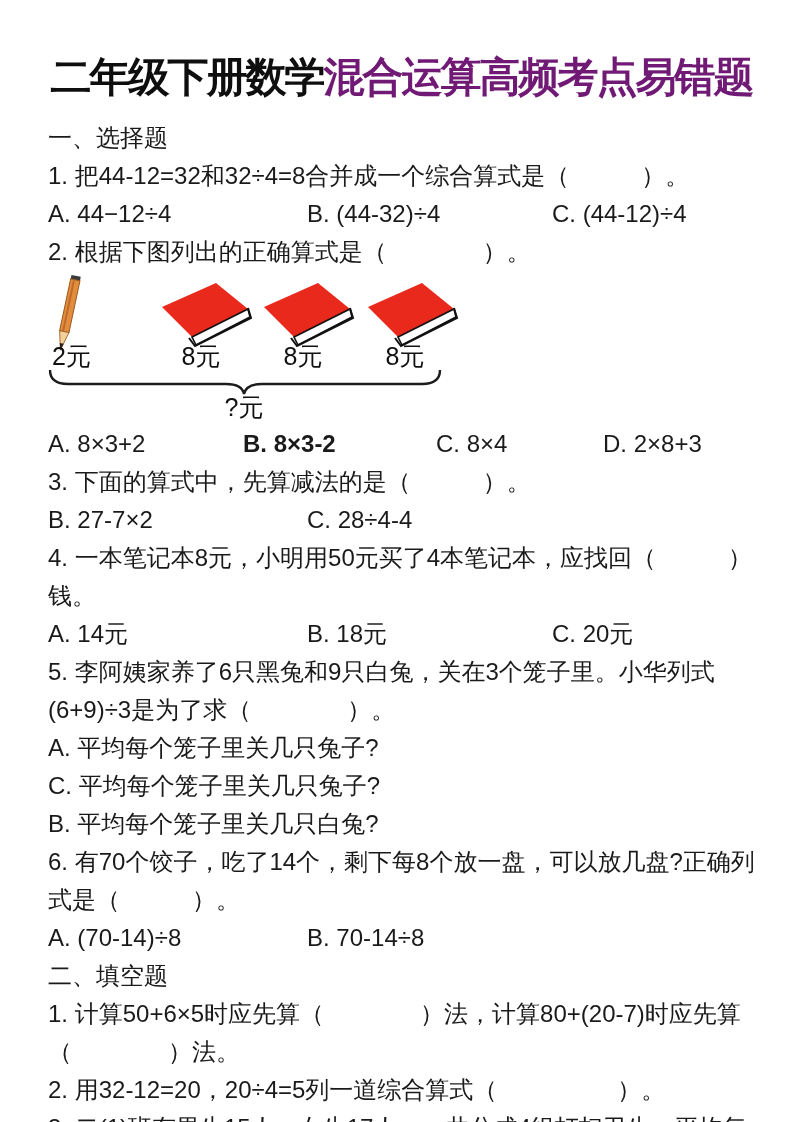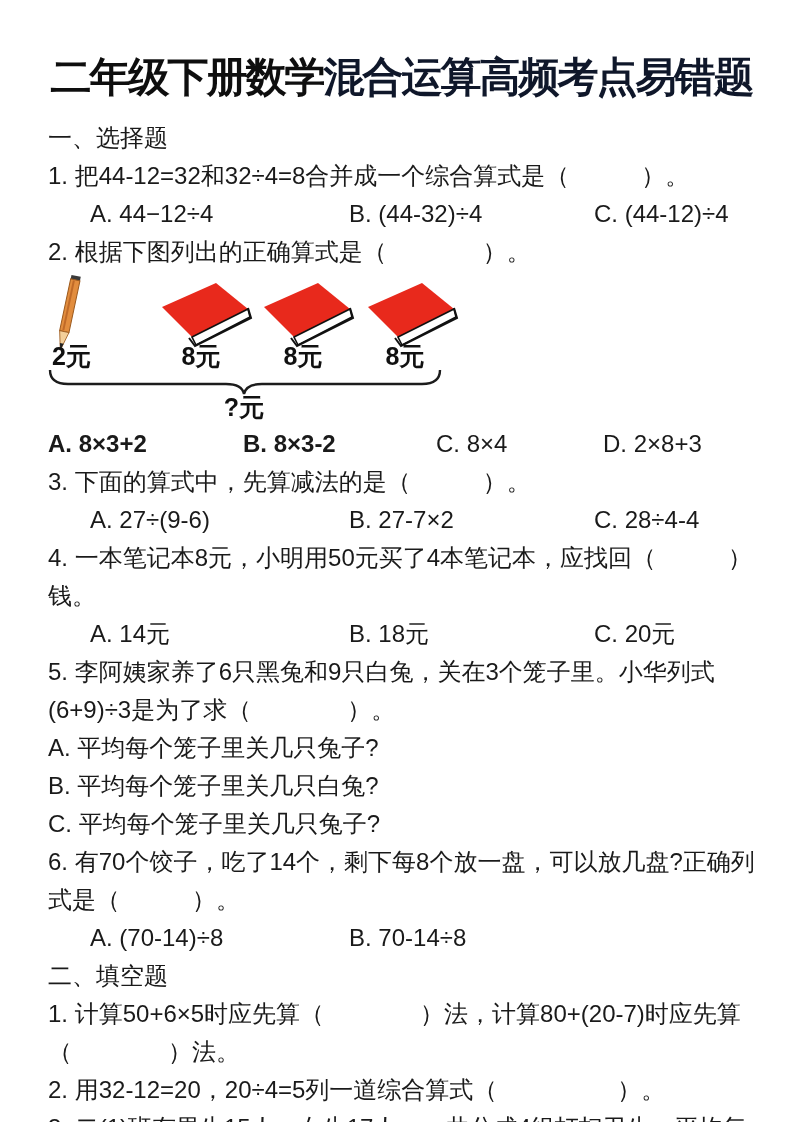--- a/index.html
+++ b/index.html
@@ -17,41 +17,40 @@
   }
   .title{
     margin:0 0 14px 0;
     font-size:41px;
     font-weight:800;
     letter-spacing:-2px;
     text-align:center;
     color:#0e0e0e;
     white-space:nowrap;
   }
-  .title .t-red{color:#0f172a;}
+  .title .t-red{color:#701a75;}
   p.line{
     margin:0;
     font-size:24px;
     line-height:38px;
   }
   .opts{
     display:flex;
     font-size:24px;
     line-height:38px;
   }
   .opts .opt{flex:0 0 auto;}
-  .cols3 .opt:nth-child(1){width:243px;margin-left:42px;}
+  .cols3 .opt:nth-child(1){width:243px;}
   .cols3 .opt:nth-child(2){width:245px;margin-left:16px;}
-  .cols4 .opt:nth-child(1){width:195px;font-weight:bold;}
+  .cols4 .opt:nth-child(1){width:195px;}
   .cols4 .opt:nth-child(2){width:193px;font-weight:bold;}
   .cols4 .opt:nth-child(3){width:167px;}
   .figure{
     margin:2px 0 4px 0;
     height:148px;
-    font-weight:bold;
   }
   .figure svg{display:block;}
   .fig-label{
     font-size:25px;
     fill:#111;
     font-family:"Liberation Sans","DejaVu Sans",sans-serif;
   }
 </style>
 </head>
 <body>
@@ -110,36 +109,35 @@
 
   <div class="opts cols4">
     <span class="opt">A. 8×3+2</span>
     <span class="opt">B. 8×3-2</span>
     <span class="opt">C. 8×4</span>
     <span class="opt">D. 2×8+3</span>
   </div>
 
   <p class="line">3. 下面的算式中，先算减法的是（　　　）。</p>
   <div class="opts cols3">
-    <span class="opt">A. 27÷(9-6)</span>
     <span class="opt">B. 27-7×2</span>
     <span class="opt">C. 28÷4-4</span>
   </div>
 
   <p class="line">4. 一本笔记本8元，小明用50元买了4本笔记本，应找回（　　　）钱。</p>
   <div class="opts cols3">
     <span class="opt">A. 14元</span>
     <span class="opt">B. 18元</span>
     <span class="opt">C. 20元</span>
   </div>
 
   <p class="line">5. 李阿姨家养了6只黑兔和9只白兔，关在3个笼子里。小华列式(6+9)÷3是为了求（　　　　）。</p>
   <p class="line">A. 平均每个笼子里关几只兔子?</p>
+  <p class="line">C. 平均每个笼子里关几只兔子?</p>
   <p class="line">B. 平均每个笼子里关几只白兔?</p>
-  <p class="line">C. 平均每个笼子里关几只兔子?</p>
 
   <p class="line">6. 有70个饺子，吃了14个，剩下每8个放一盘，可以放几盘?正确列式是（　　　）。</p>
   <div class="opts cols3">
     <span class="opt">A. (70-14)÷8</span>
     <span class="opt">B. 70-14÷8</span>
   </div>
 
   <p class="line">二、填空题</p>
 
   <p class="line">1. 计算50+6×5时应先算（　　　　）法，计算80+(20-7)时应先算（　　　　）法。</p>

